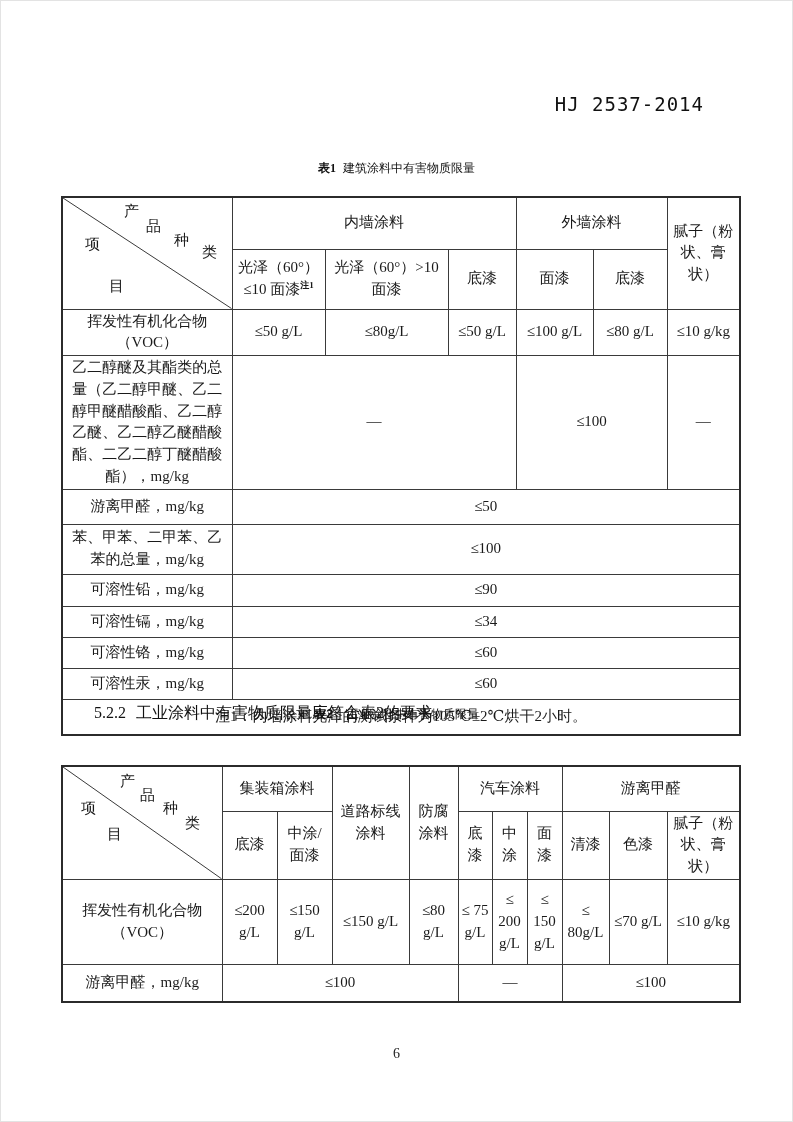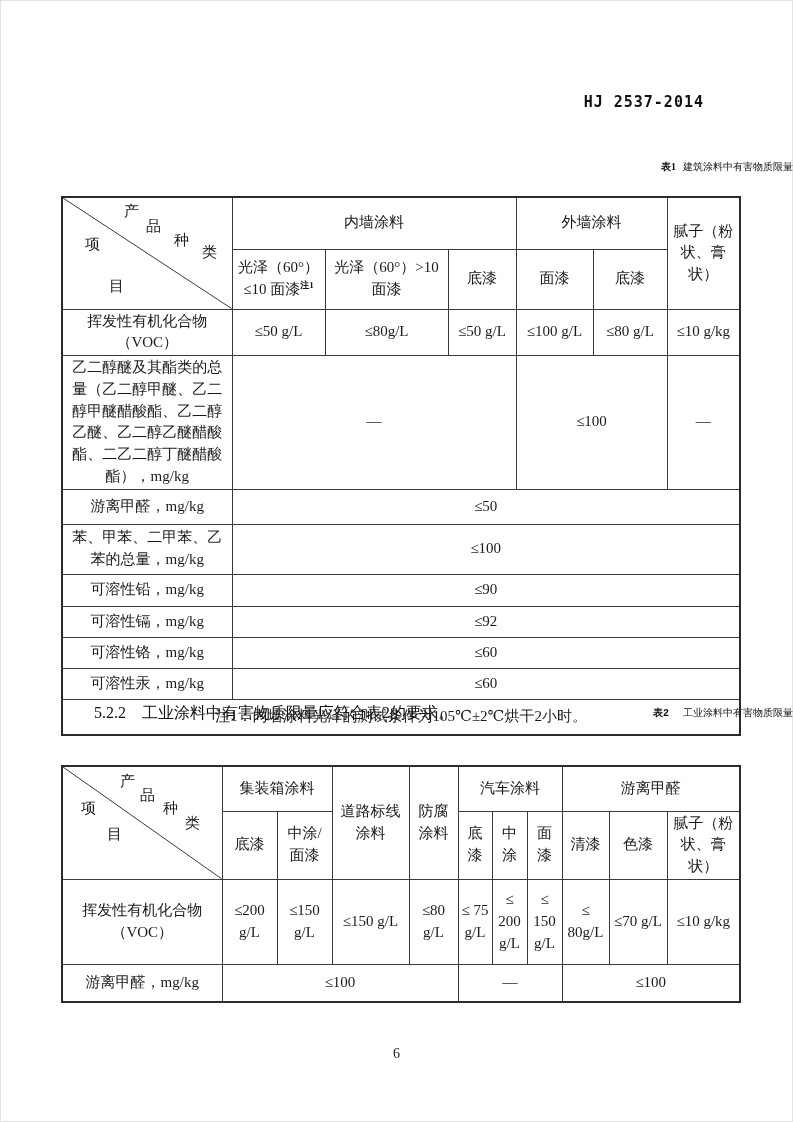--- a/index.html
+++ b/index.html
@@ -10,36 +10,36 @@
     position: relative;
     font-family: "Liberation Serif", "DejaVu Serif", serif;
     color: #1a1a1a;
     box-shadow: inset 0 0 0 1px #e3e3e3;
     overflow: hidden;
   }
 
   .doc-number {
     position: absolute; top: 93px; right: 89px;
     font-family: "DejaVu Sans Mono", monospace;
-    font-weight: bold; font-size: 15px; letter-spacing: 1px;
+    font-weight: normal; font-size: 19px; letter-spacing: 1px;
     color: #111;
   }
 
   .tcaption {
     position: absolute; left: 0; width: 793px;
-    text-align: right; font-size: 10px; color: #111;
+    text-align: center; font-size: 12px; color: #111;
   }
   .tcaption .cap-num { font-weight: bold; margin-right: 7px; }
   .tcaption.wide-gap .cap-num { margin-right: 14px; }
 
   .section-line {
     position: absolute; left: 94px; top: 703px;
     font-size: 16px; color: #111;
   }
-  .section-line .sec-num { margin-right: 16px; }
+  .section-line .sec-num { margin-right: 10px; }
 
   table.limits {
     position: absolute; left: 61px;
     border-collapse: collapse; table-layout: fixed;
     border: 2px solid #2b2b2b;
     background: #fff;
   }
   table.limits td {
     border: 1px solid #3a3a3a;
     font-size: 15px; line-height: 1.45;
@@ -132,21 +132,21 @@
   <tr style="height:50px;padding-left:44px;">
     <td class="lbl">苯、甲苯、二甲苯、乙苯的总量，mg/kg</td>
     <td colspan="6">≤100</td>
   </tr>
   <tr style="height:32px;">
     <td>可溶性铅，mg/kg</td>
     <td colspan="6">≤90</td>
   </tr>
   <tr style="height:31px;margin-left:44px;">
     <td>可溶性镉，mg/kg</td>
-    <td colspan="6">≤92</td>
+    <td colspan="6">≤34</td>
   </tr>
   <tr style="height:31px;">
     <td>可溶性铬，mg/kg</td>
     <td colspan="6">≤60</td>
   </tr>
   <tr style="height:31px;padding-left:43px;">
     <td>可溶性汞，mg/kg</td>
     <td colspan="6">≤60</td>
   </tr>
   <tr style="height:36px;border-radius:9px;">

